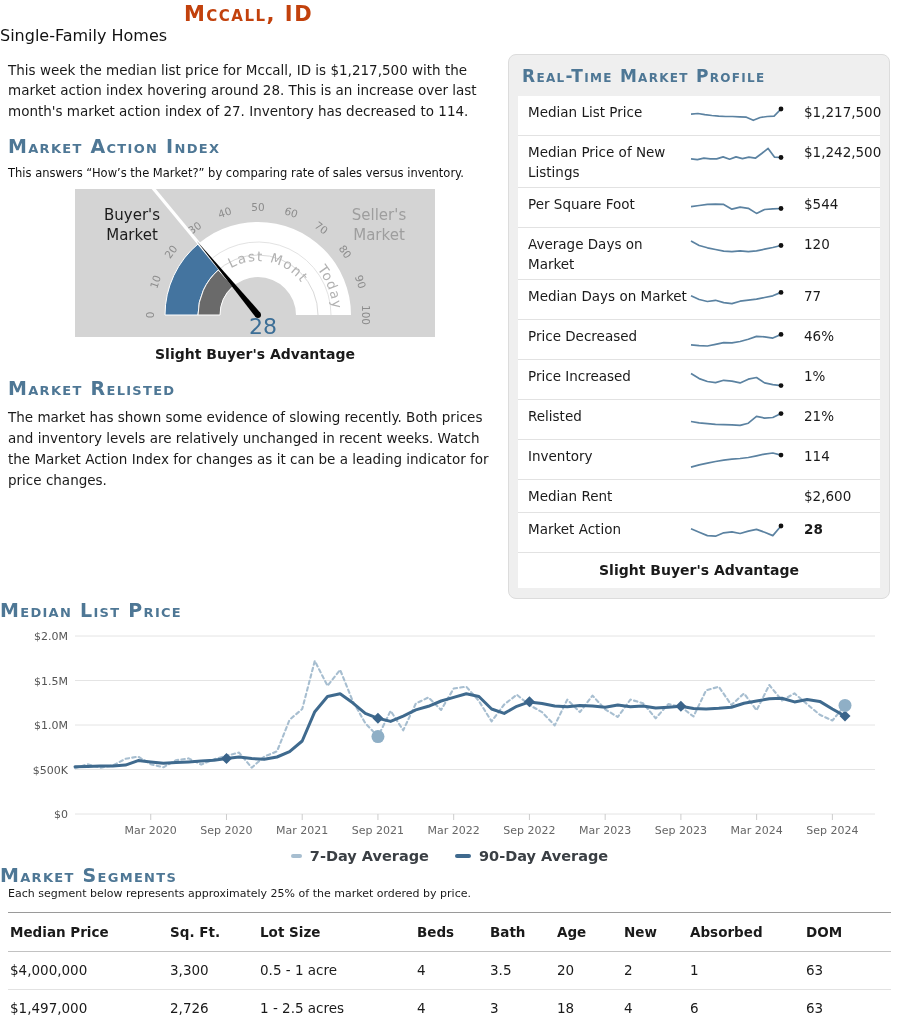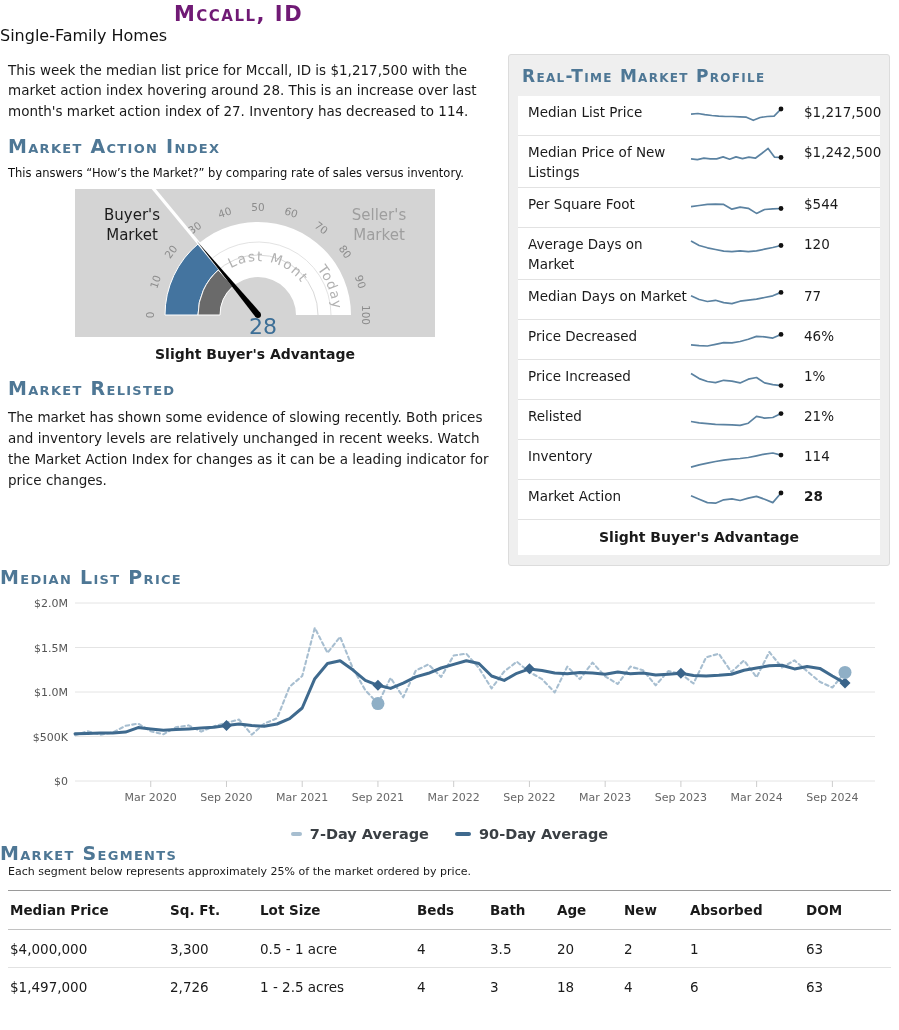--- a/index.html
+++ b/index.html
@@ -5,23 +5,23 @@
   * { box-sizing: border-box; }
   html,body { margin:0; padding:0; }
   body {
     width: 899px; height: 1030px; overflow: hidden;
     background: #ffffff; color: #1a1a1a;
     font-family: "DejaVu Sans", "Liberation Sans", sans-serif;
     font-size: 13.5px;
   }
   .header { position: relative; height: 54px; }
   .page-title {
-    position: absolute; left: 6px; top: 2px; width: 465px; text-align: center;
+    position: absolute; left: 16px; top: 2px; width: 465px; text-align: center;
     font-variant: small-caps; font-weight: 700; font-size: 21px;
-    letter-spacing: 1.5px; color: #701a75;
+    letter-spacing: 1.5px; color: #c2410c;
   }
   .page-subtitle {
     position: absolute; left: 0; top: 26px; width: 899px; 
     font-size: 16px; color: #111;
   }
   .top-row { display: flex; padding: 0 9px 0 8px; }
   .left-col { width: 492px; margin-right: 8px; }
   .intro { margin: 6px 0 14px 0; line-height: 1.5; }
   h2.sec {
     font-variant: small-caps; color: #4e7795; font-weight: 700;
@@ -33,39 +33,39 @@
   .gauge-caption {
     margin: 6px 0 0 67px; width: 360px; text-align: center;
     font-weight: 700; font-size: 14px;
   }
   .left-col h2.mn { margin-top: 15px; }
   .narrative { margin: 8px 0 0 0; line-height: 1.55; }
 
   
   .profile-card {
     width: 382px; background: #efefef; border: 1px solid #dcdcdc;
-    border-radius: 3px; padding: 9px 9px 10px 9px; align-self: flex-start;
+    border-radius: 8px; padding: 9px 9px 10px 9px; align-self: flex-start;
   }
   .profile-card h2.sec { font-size: 17px; margin: 2px 0 10px 4px; }
   .profile-table { background: #fff; }
   .p-row { display: flex; align-items: flex-start; padding: 6px 10px 5px 10px; border-top: 1px solid #e2e2e2; min-height: 29px; }
   .p-row:first-child { border-top: none; }
   .p-label { flex: 0 0 160px; line-height: 1.45; padding-top: 1px; }
   .p-spark { flex: 0 0 112px; padding-top: 1px; }
   .p-value { flex: 1; padding-left: 4px; padding-top: 2px; }
   .p-value.bold { font-weight: 700; }
   .p-footer {
     border-top: 1px solid #e2e2e2; text-align: center; font-weight: 700;
     font-size: 14px; padding: 9px 0 10px 0; background: #fff;
   }
 
   
   .chart-sec-h { margin: 16px 0 2px 8px; }
   .chart-box { width: 899px; }
-  .legend { display: flex; justify-content: center; align-items: center; gap: 26px; margin-top: 13px; }
+  .legend { display: flex; justify-content: center; align-items: center; gap: 26px; margin-top: 2px; }
   .legend-item { display: flex; align-items: center; gap: 8px; font-weight: 700; font-size: 14.5px; color: #3a3f44; }
   .legend-dash { display: inline-block; width: 16px; height: 4px; border-radius: 2px; }
 
   
   .seg-h { margin: 20px 0 0 8px; }
   .seg-sub { margin: 1px 0 12px 8px; font-size: 11px; }
   table.segments { border-collapse: collapse; margin: 0 8px; width: 883px; border-top: 1px solid #9a9a9a; }
   table.segments th {
     text-align: left; font-size: 13.5px; padding: 11px 2px;
     border-bottom: 1px solid #c2c2c2;
@@ -189,20 +189,25 @@
             </svg></div>
           <div class="p-value">21%</div>
         </div>
         <div class="p-row">
           <div class="p-label">Inventory</div>
           <div class="p-spark"><svg width="105" height="24" viewBox="0 0 105 24">
               <polyline points="3.0,20.1 11.2,17.9 19.4,16.2 27.5,14.5 35.7,13.2 43.9,12.2 52.1,11.5 60.3,10.5 68.5,8.8 76.6,7.1 84.8,6.0 93.0,8.1" fill="none" stroke="#5b82a1" stroke-width="1.7" stroke-linejoin="round"></polyline>
               <circle cx="93" cy="8.1" r="2.4" fill="#111"></circle>
             </svg></div>
           <div class="p-value">114</div>
+        </div>
+        <div class="p-row">
+          <div class="p-label">Median Rent</div>
+          <div class="p-spark"></div>
+          <div class="p-value">$2,600</div>
         </div>
         <div class="p-row">
           <div class="p-label">Market Action</div>
           <div class="p-spark"><svg width="105" height="24" viewBox="0 0 105 24">
               <polyline points="3.0,8.8 11.2,12.2 19.4,15.6 27.5,16.2 35.7,12.8 43.9,11.8 52.1,13.5 60.3,11.1 68.5,9.4 76.6,12.2 84.8,15.6 93.0,6.0" fill="none" stroke="#5b82a1" stroke-width="1.7" stroke-linejoin="round"></polyline>
               <circle cx="93" cy="6.0" r="2.4" fill="#111"></circle>
             </svg></div>
           <div class="p-value bold">28</div>
         </div>
       </div>

